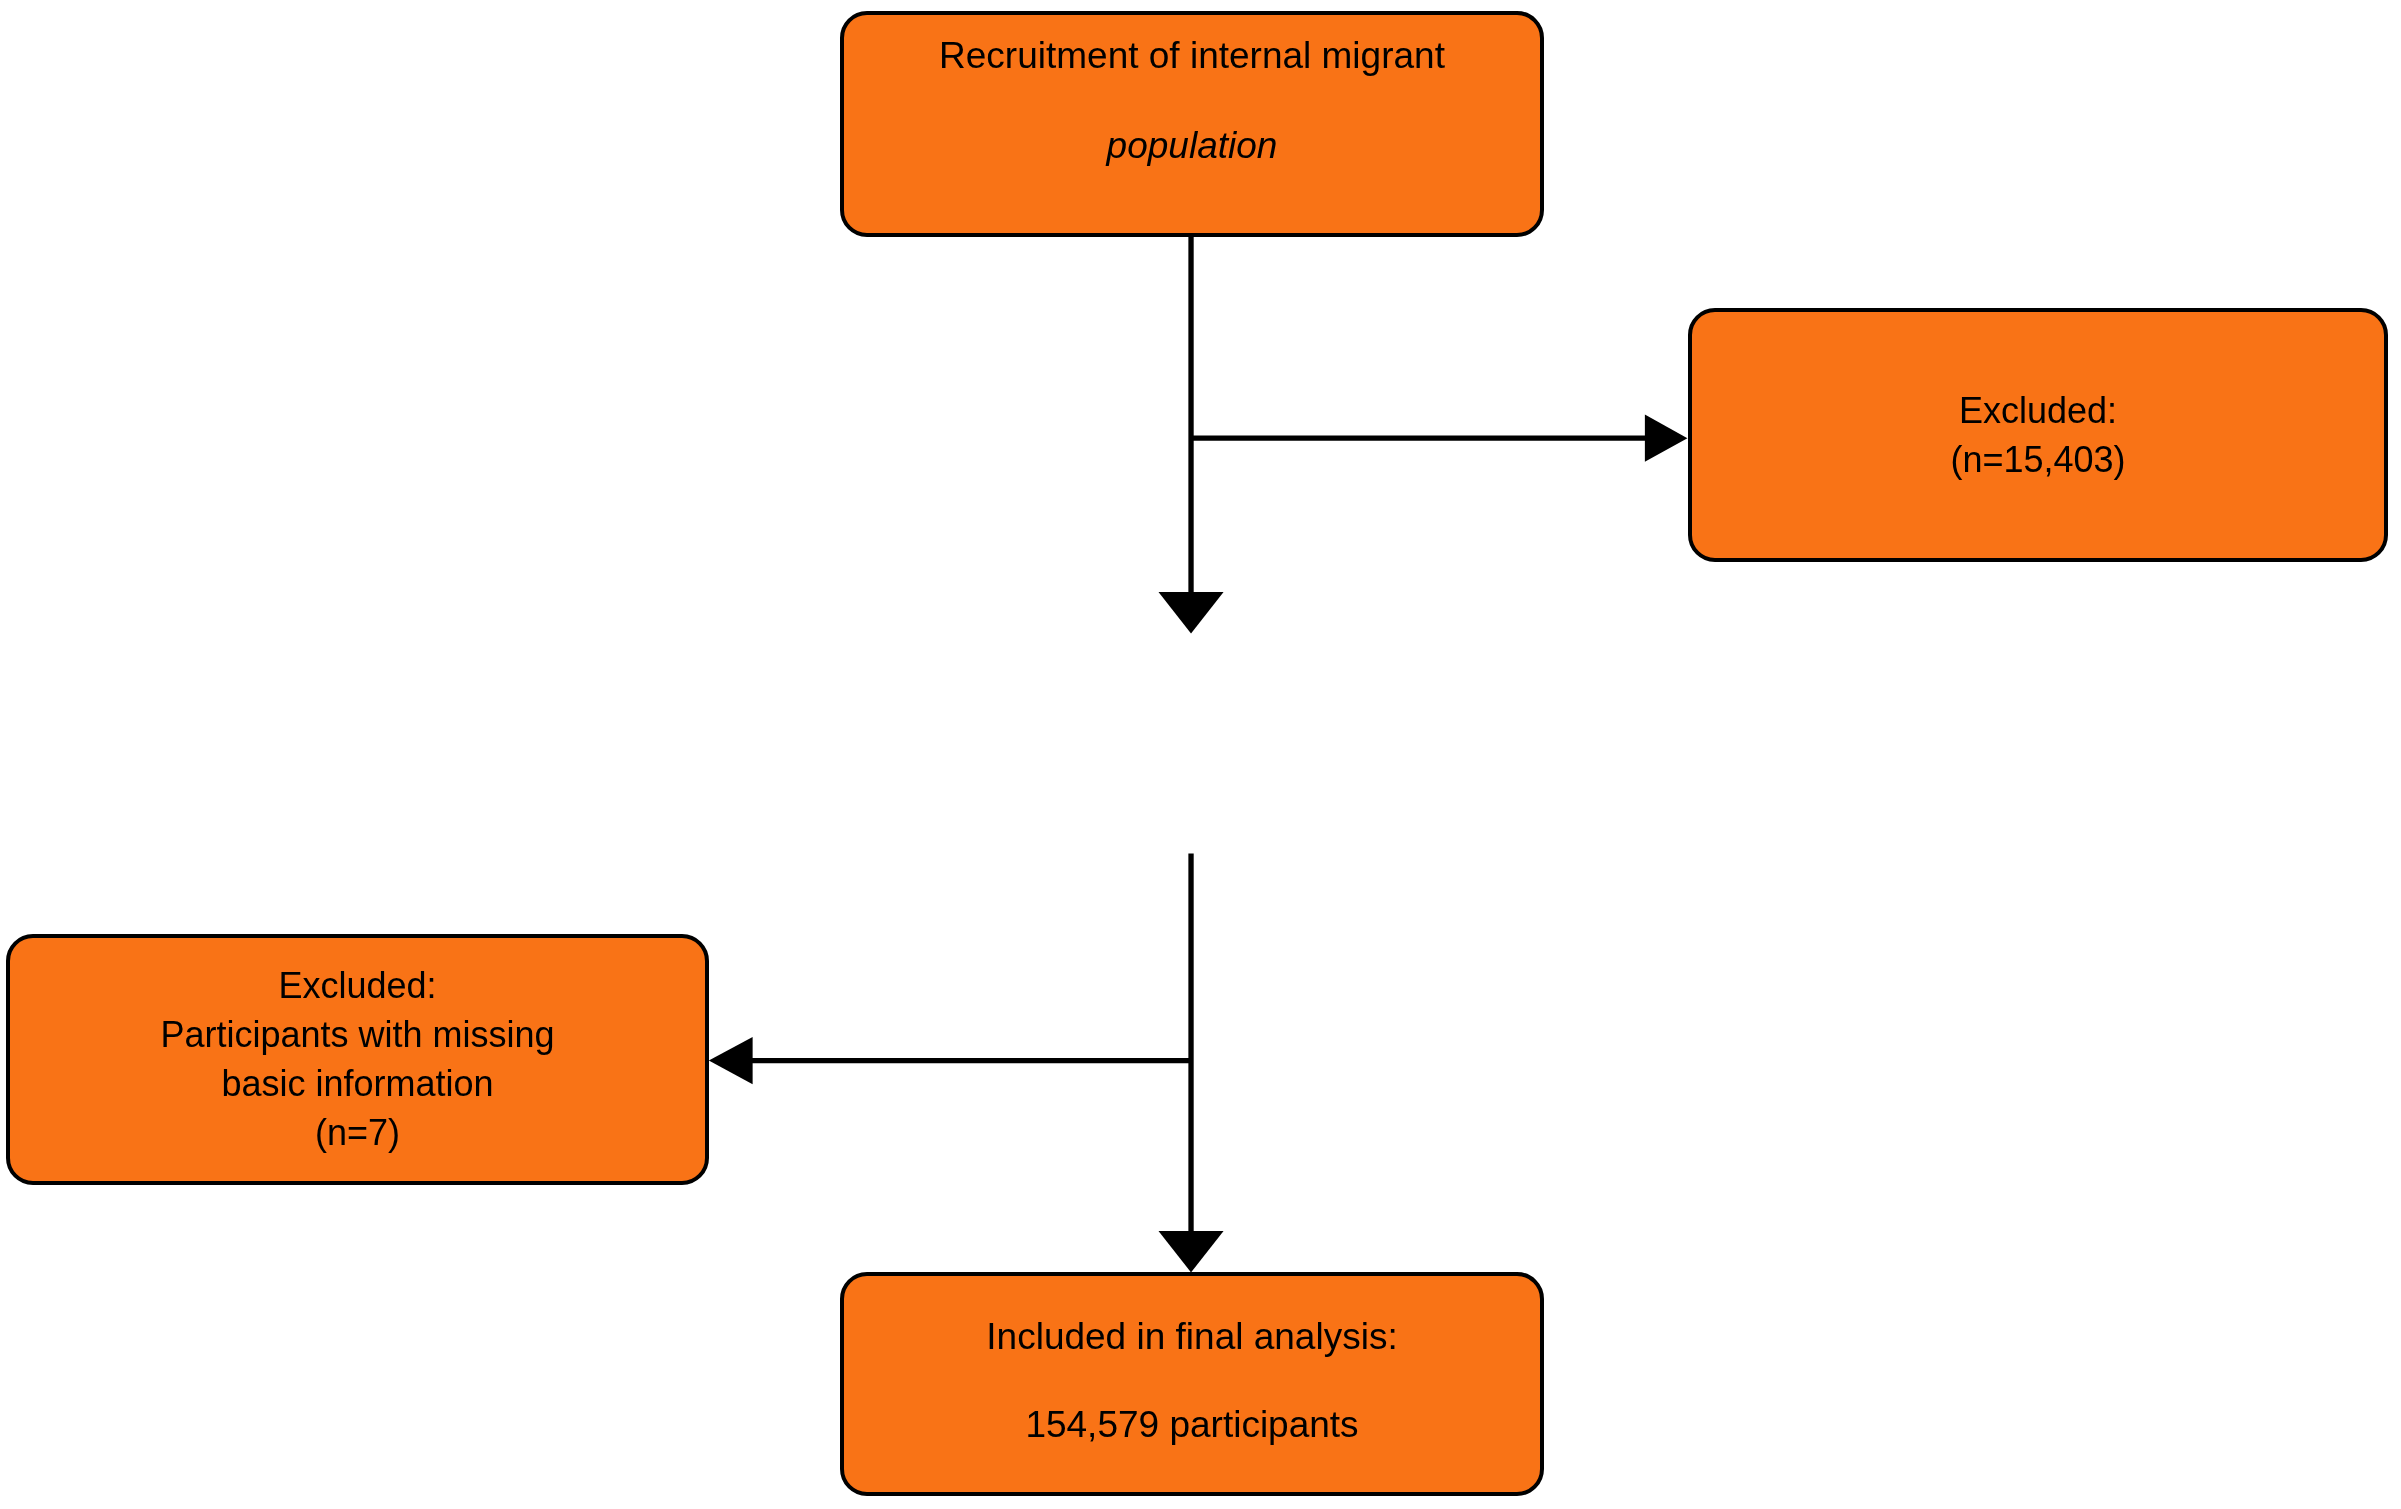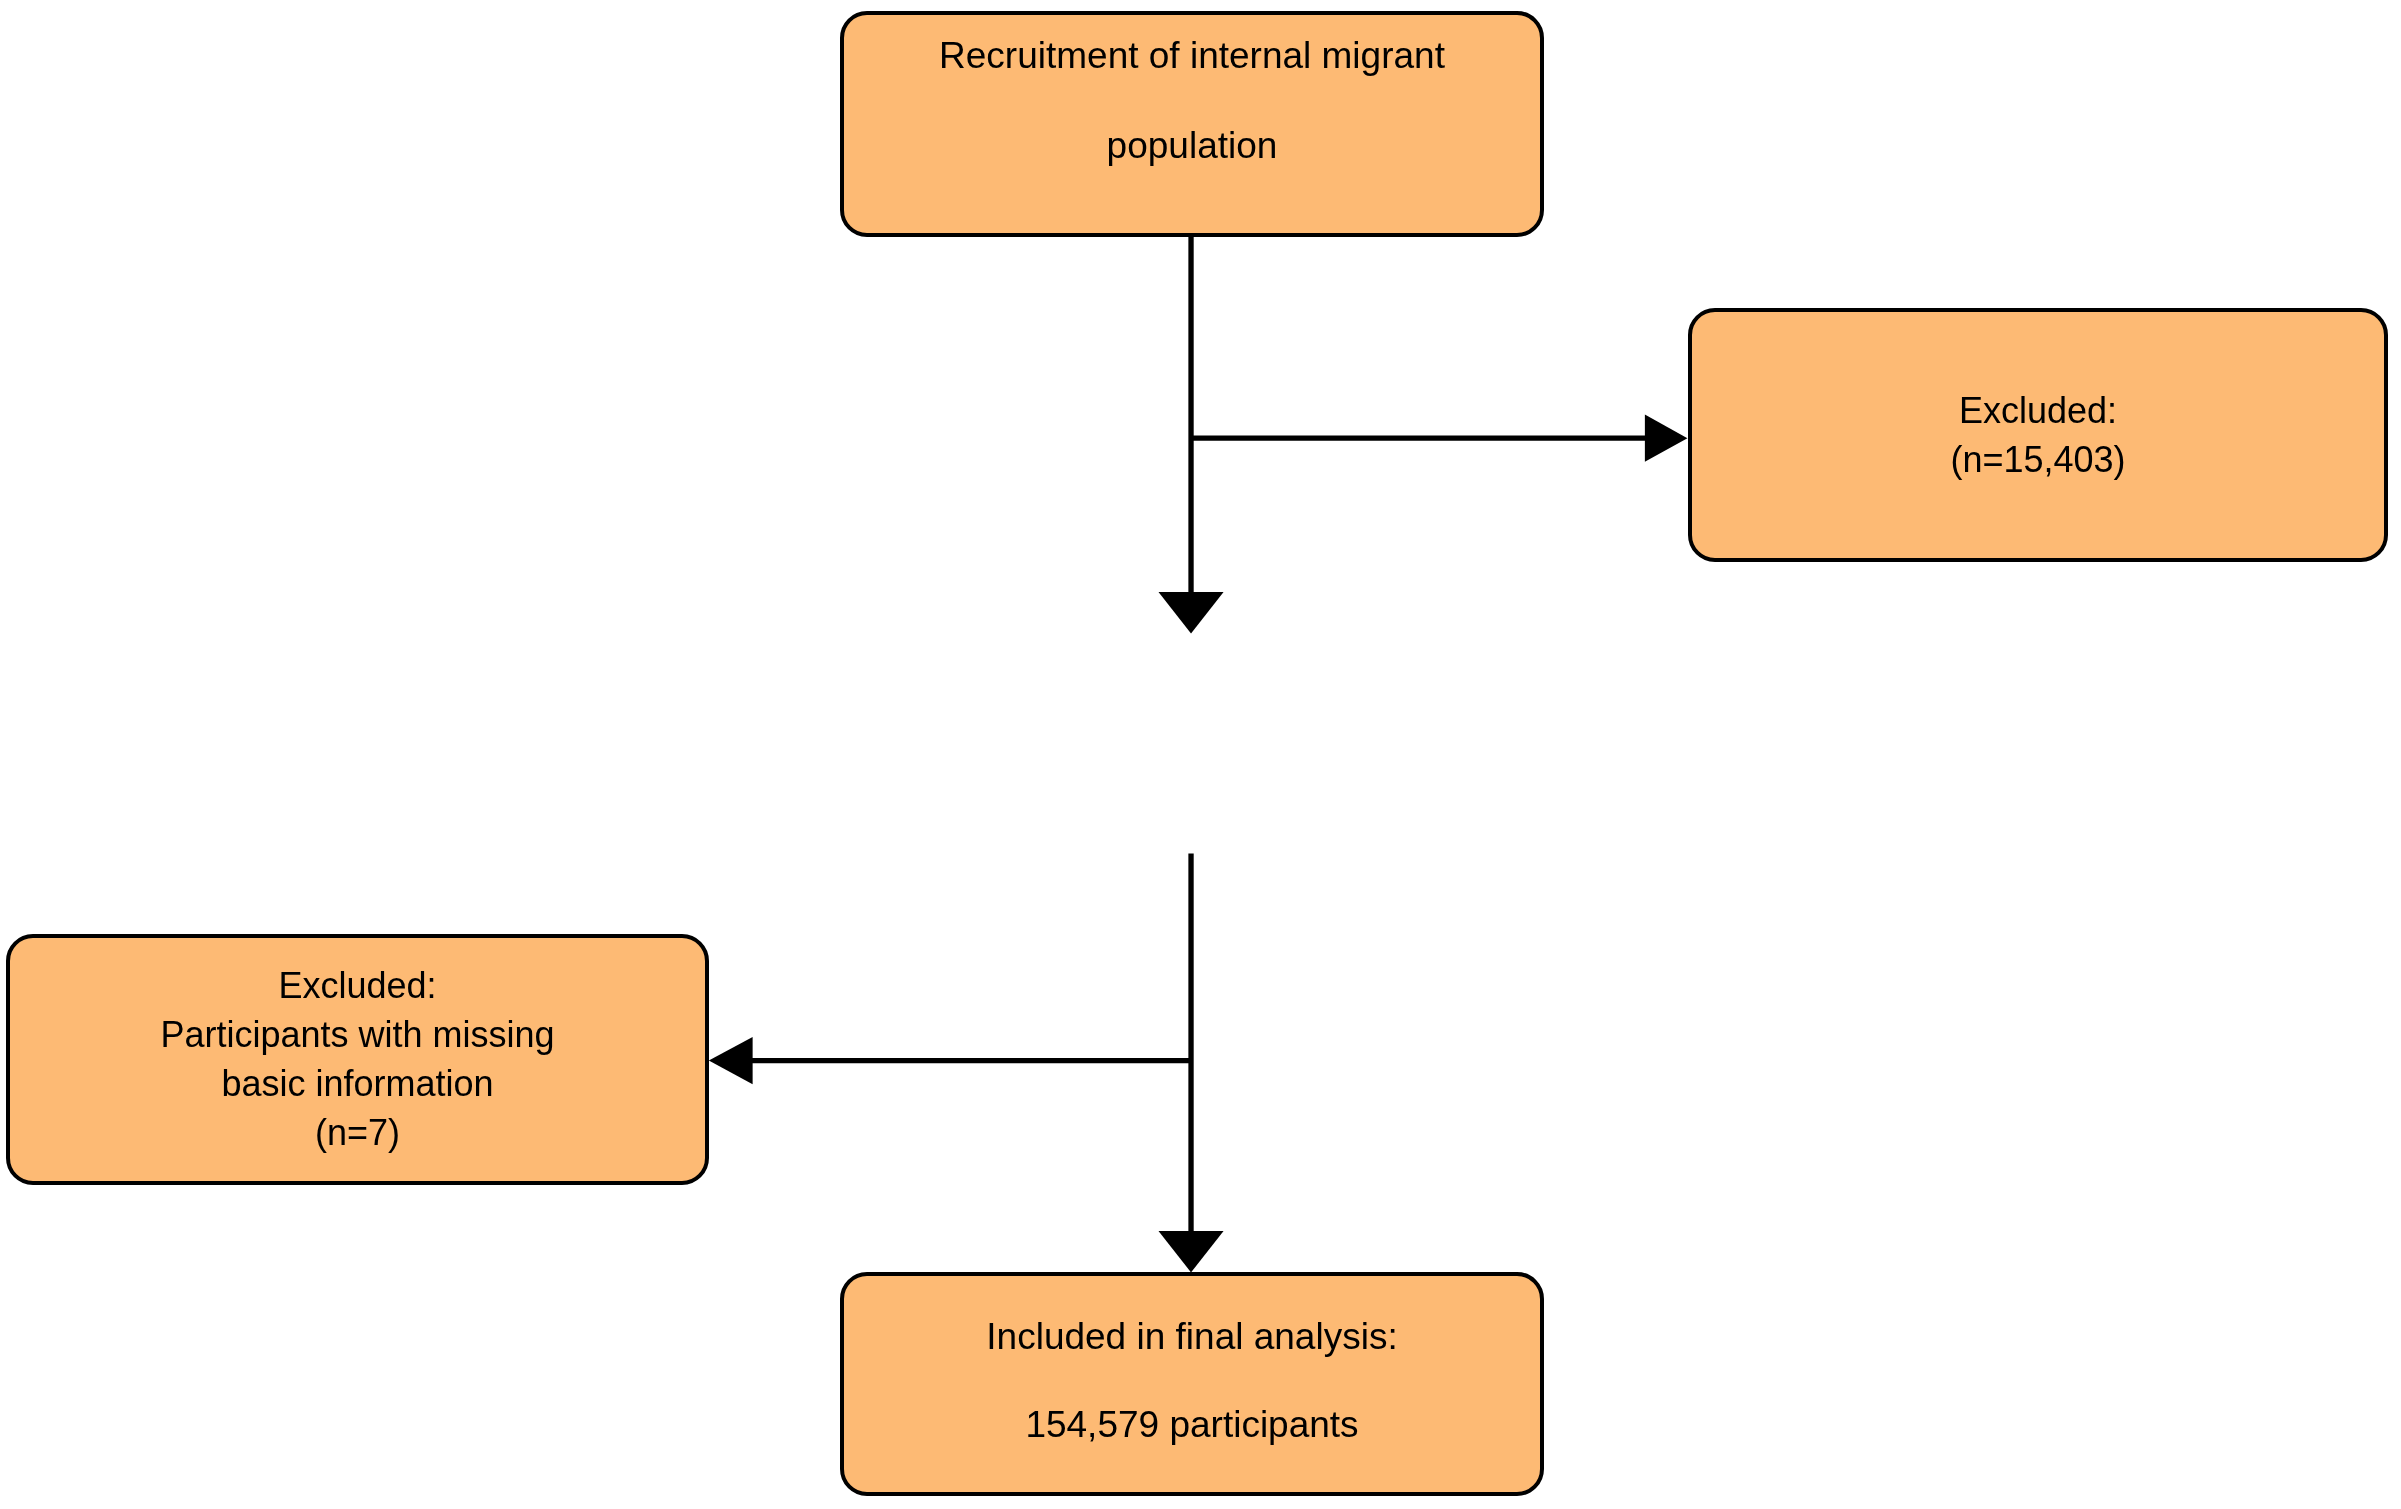--- a/index.html
+++ b/index.html
@@ -22,21 +22,21 @@
     position: absolute;
     top: 0;
     left: 0;
     width: 2401px;
     height: 1510px;
     pointer-events: none;
   }
   .node {
     position: absolute;
     box-sizing: border-box;
-    background: #fdba74;
+    background: #f97316;
     border: 4.1px solid #000000;
     border-radius: 27px;
     display: flex;
     flex-direction: column;
     justify-content: center;
     color: #000000;
     text-align: center;
   }
   .node-line {
     display: block;
@@ -50,21 +50,21 @@
     top: 10.7px;
     width: 704px;
     height: 226px;
     justify-content: flex-start;
     padding-top: 22.5px;
   }
   #node-source .node-line {
     font-size: 37px;
     margin-bottom: 53px;
   }
-  #node-source .node-line:last-child { margin-bottom: 0; }
+  #node-source .node-line:last-child { margin-bottom: 0; font-style: italic; }
 
   
   #node-exclude-duration {
     left: 1688px;
     top: 308px;
     width: 700px;
     height: 254px;
     justify-content: center;
   }
   #node-exclude-duration .node-line {

